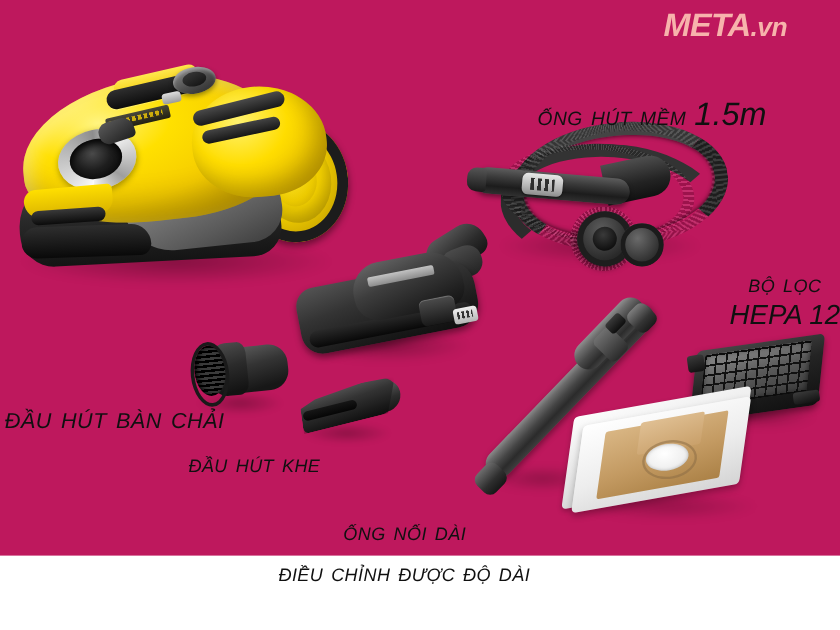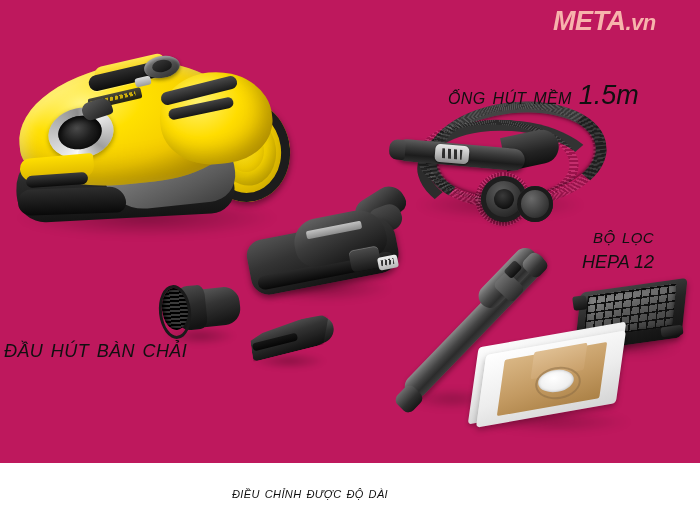--- a/index.html
+++ b/index.html
@@ -23,26 +23,26 @@
     position:absolute;color:#101010;white-space:nowrap;
     font-family:"Liberation Sans","DejaVu Sans",sans-serif;
     font-weight:400;
     font-variant:small-caps;
     text-transform:lowercase;
     letter-spacing:0.4px;
   }
   .lbl.l-hose{left:408px;top:80px;font-size:23px;margin-left:40px;}
   .lbl.l-hose .big{font-size:27px;font-variant:normal;text-transform:none;letter-spacing:0;}
   .lbl.l-floor{left:272px;top:167px;font-size:22px;}
-  .lbl.l-hepa{left:582px;top:222px;font-size:22px;line-height:27px;text-align:right;}
-  .lbl.l-hepa .ln2{font-variant:normal;text-transform:none;letter-spacing:0;font-size:18px;}
+  .lbl.l-hepa{left:608px;top:222px;font-size:22px;line-height:27px;text-align:center;}
+  .lbl.l-hepa .ln2{font-variant:normal;text-transform:none;letter-spacing:0;font-size:23px;}
   .lbl.l-brush{left:4px;top:333px;font-size:26px;}
   .lbl.l-crev{left:157px;top:373px;font-size:22px;}
   .lbl.l-tube{left:286px;top:430px;font-size:22px;}
-  .lbl.l-tube2{left:232px;top:484px;font-size:16px;}
+  .lbl.l-tube2{left:232px;top:464px;font-size:22px;}
   .lbl.l-bag{left:470px;top:430px;font-size:22px;}
 
   
   .vac{position:absolute;left:10px;top:48px;width:276px;height:190px;}
   .vac .shadow{
     position:absolute;left:6px;top:150px;width:262px;height:40px;border-radius:50%;
     background:radial-gradient(ellipse at 50% 50%,rgba(0,0,0,.30),rgba(0,0,0,0) 70%);
     filter:blur(3px);
   }
   
@@ -582,17 +582,19 @@
   </div>
 
 
   <div class="lbl l-hepa">
     <div>Bộ lọc</div>
     <div class="ln2">HEPA 12</div>
   </div>
 
   <div class="lbl l-brush">Đầu hút bàn chải</div>
 
-
+  <div class="lbl l-crev">Đầu hút khe</div>
+
+  <div class="lbl l-tube">Ống nối dài</div>
   <div class="lbl l-tube2">điều chỉnh được độ dài</div>
 
 
 </div>
 
 </body></html>

